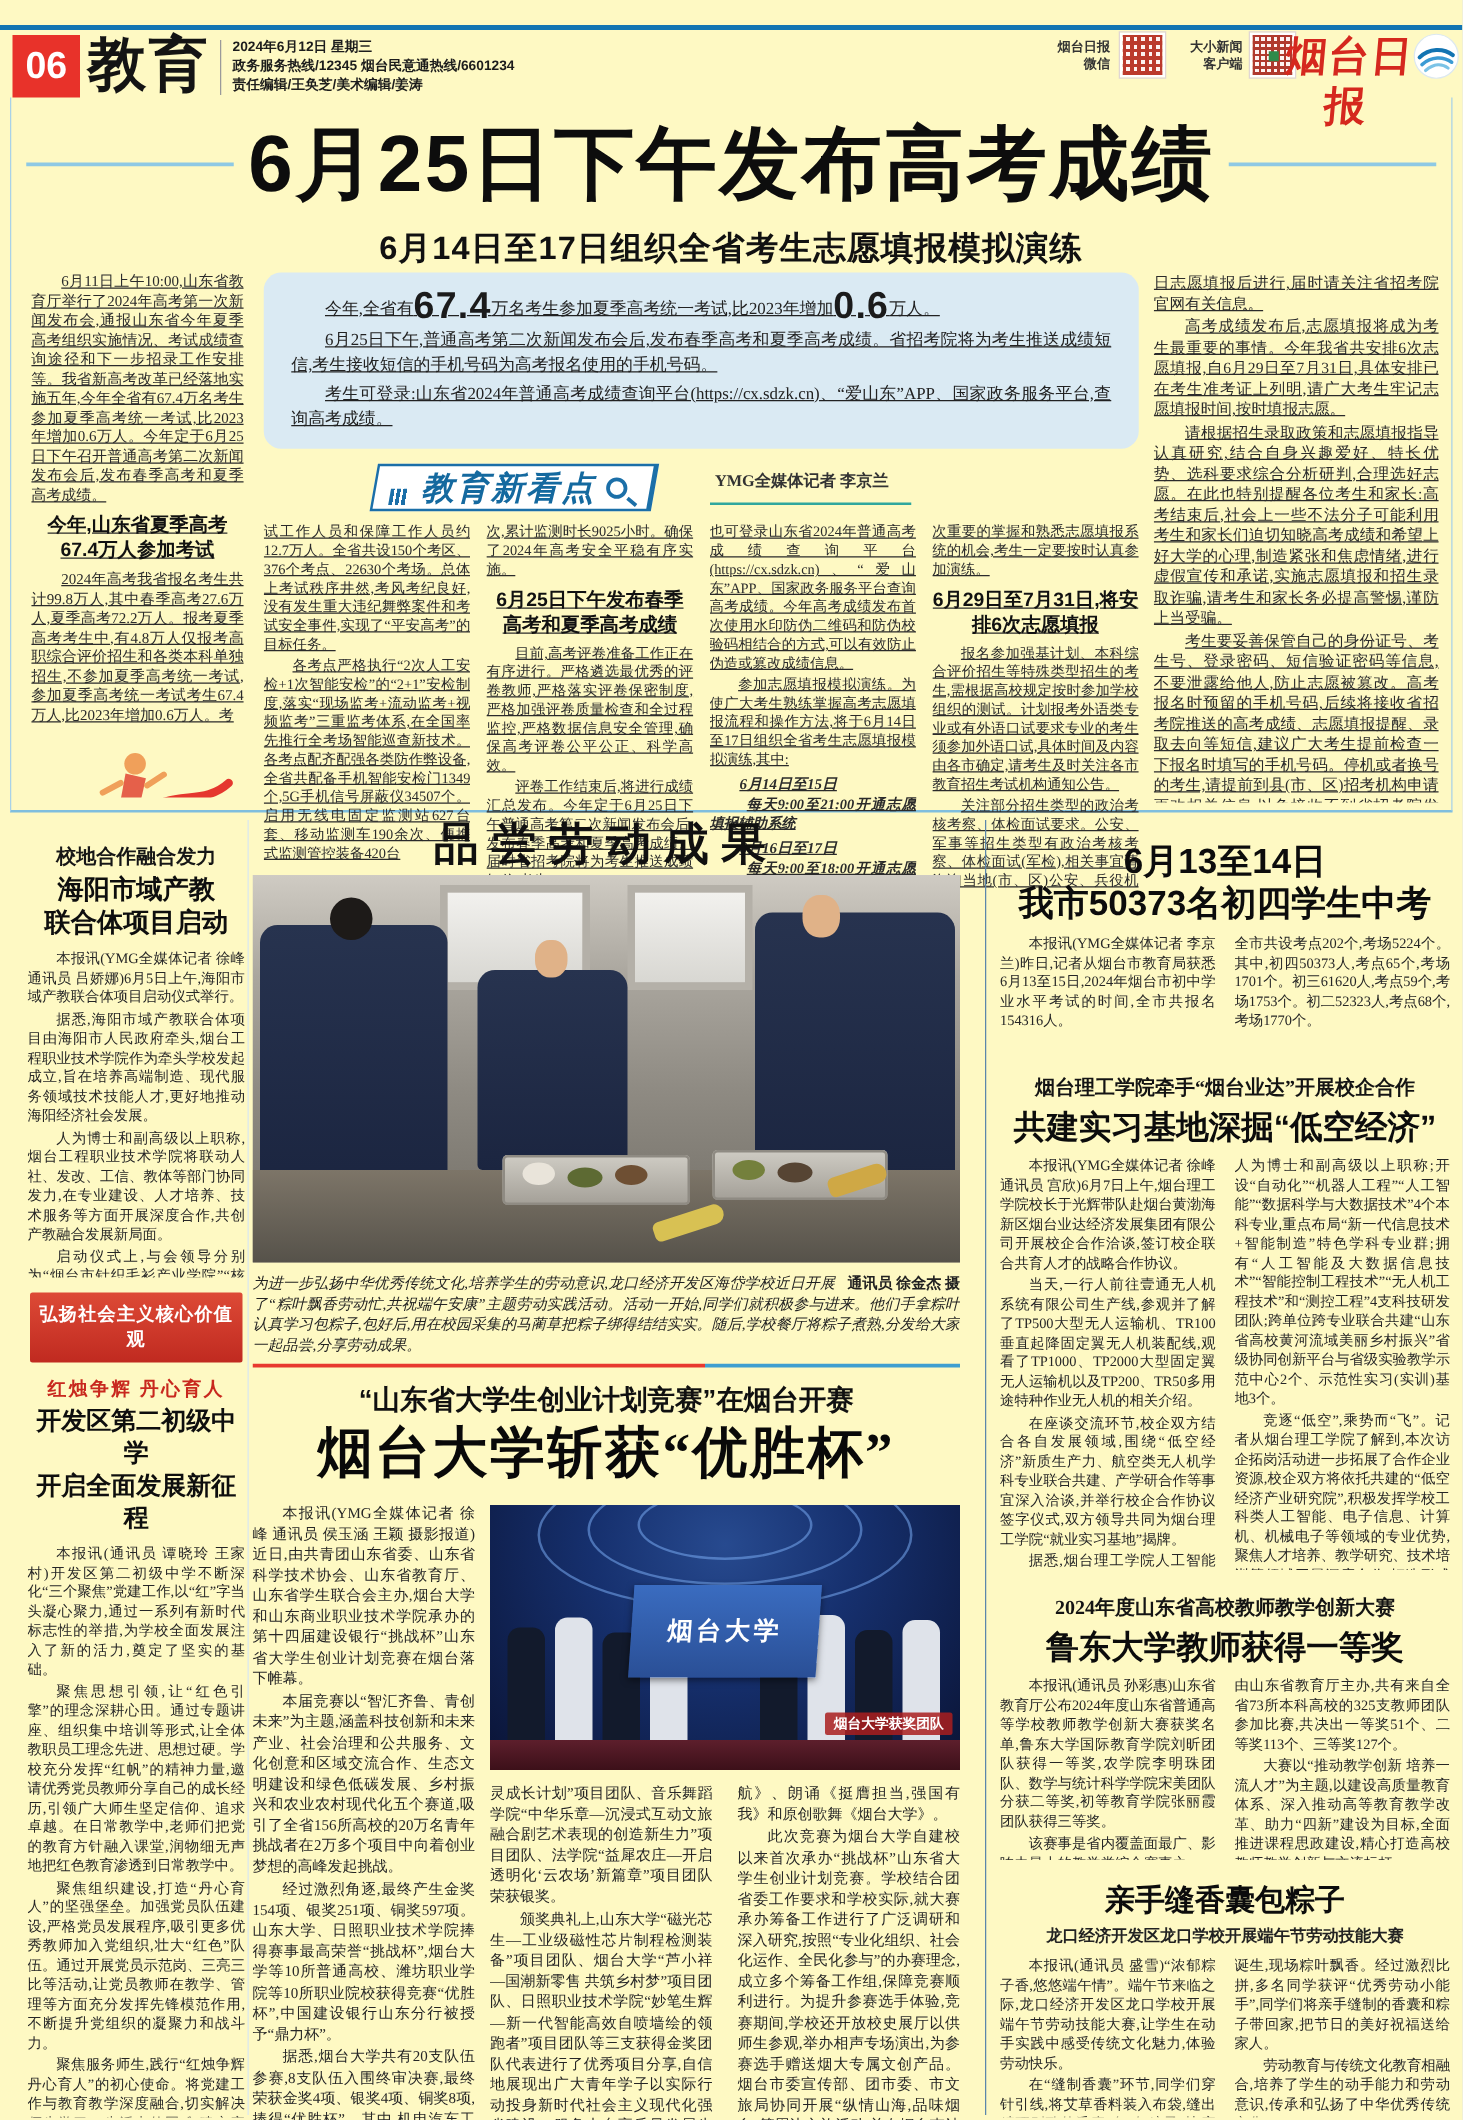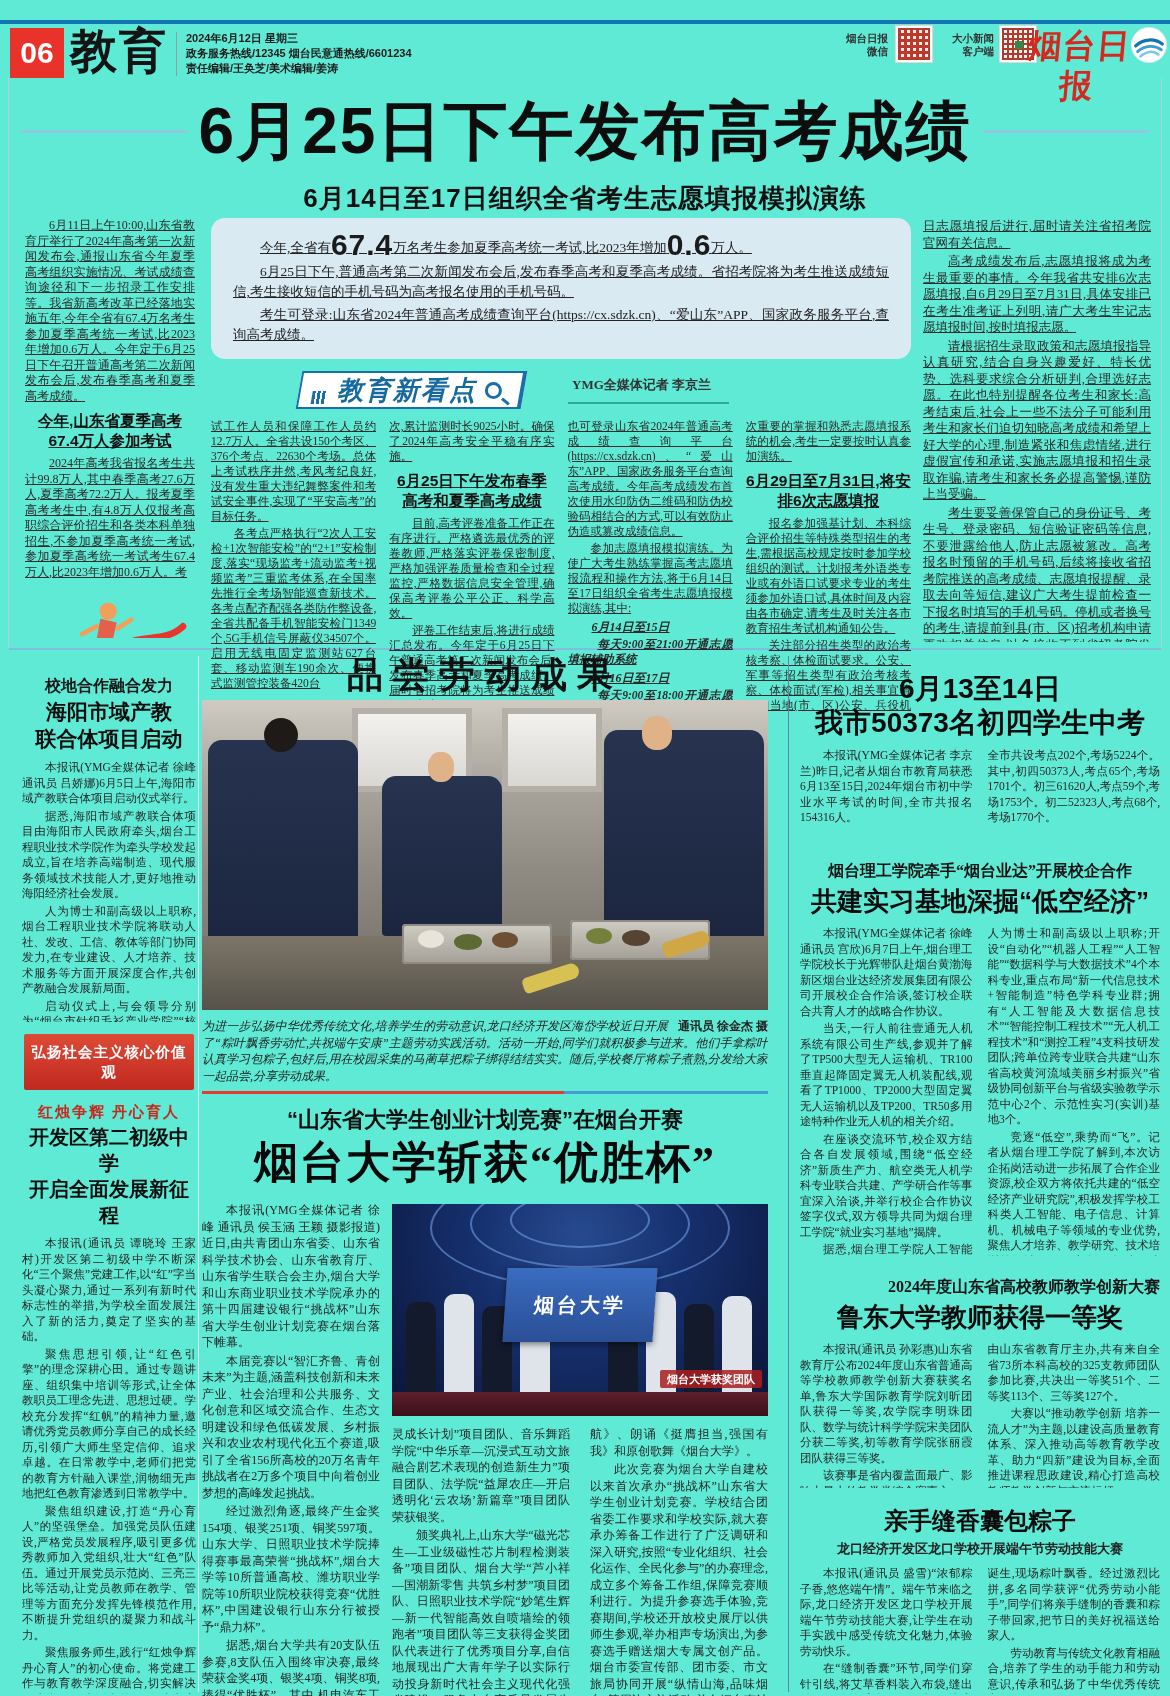--- a/index.html
+++ b/index.html
@@ -1,16 +1,16 @@
 <!DOCTYPE html>
 <html><head>
 <meta charset="utf-8">
 <style>
   html,body{margin:0;padding:0;background:#e8e8e6;}
-  #page{position:relative;width:1170px;height:1696px;background:#5eead4;margin:0 auto;
+  #page{position:relative;width:1170px;height:1696px;background:#fef9c3;margin:0 auto;
         overflow:hidden;font-family:"Liberation Serif","DejaVu Serif",serif;color:#262626;}
   [data-name]{box-sizing:border-box;}
 
   
   #topline{position:absolute;left:0;top:20px;width:1170px;height:4px;background:#1274b2;}
   #pagenum{position:absolute;left:10px;top:28px;width:54px;height:50px;background:#e8322a;color:#fff;
            font:900 30px/50px "Liberation Sans","DejaVu Sans",sans-serif;text-align:center;}
   #sectionname{position:absolute;left:70px;top:24px;font:900 47px/54px "Liberation Sans","DejaVu Sans",sans-serif;color:#141414;letter-spacing:2px;}
   #hdr-vr{position:absolute;left:176px;top:32px;width:1px;height:44px;background:#9a9a9a;}
   #hdr-meta{position:absolute;left:186px;top:31px;font:700 11px/15px "Liberation Sans","DejaVu Sans",sans-serif;color:#1c1c1c;}
@@ -117,21 +117,21 @@
                font:700 11px/16px "Liberation Sans","DejaVu Sans",sans-serif;padding:1px 7px;border-radius:2px;}
 
   
   #right-rail{position:absolute;left:800px;top:656px;width:360px;height:1038px;overflow:hidden;}
   .rr-title{font:900 28px/34px "Liberation Sans","DejaVu Sans",sans-serif;text-align:center;color:#0c0c0c;}
   .rr-kicker{font:800 16px/22px "Liberation Serif","DejaVu Serif",serif;text-align:center;color:#141414;}
   .rr-cols{display:flex;gap:15px;margin-top:8px;overflow:hidden;}
   .rr-col{flex:1;font:11.5px/15.5px "Liberation Serif","DejaVu Serif",serif;text-align:justify;overflow:hidden;}
   #a1-body{height:92px;}  #a2-body{height:330px;} #a3-body{height:146px;} #a4-body{height:128px;}
   #a2-kicker{margin-top:20px;} #a2-title{font-size:26px;margin-top:2px;}
-  #a3-kicker{margin-top:20px;text-align:right;} #a3-title{font-size:26px;margin-top:2px;}
+  #a3-kicker{margin-top:20px;} #a3-title{font-size:26px;margin-top:2px;}
   #a4-title{font-size:24px;margin-top:16px;}
   #a4-subtitle{font:600 13px/18px "Liberation Serif","DejaVu Serif",serif;text-align:center;color:#222;margin-top:2px;}
   #a1-title1{margin-top:16px;} 
 </style>
 </head>
 <body>
 
 <div id="page" data-name="newspaper-page">
 
   <div id="topline" data-name="header-top-rule"></div>

